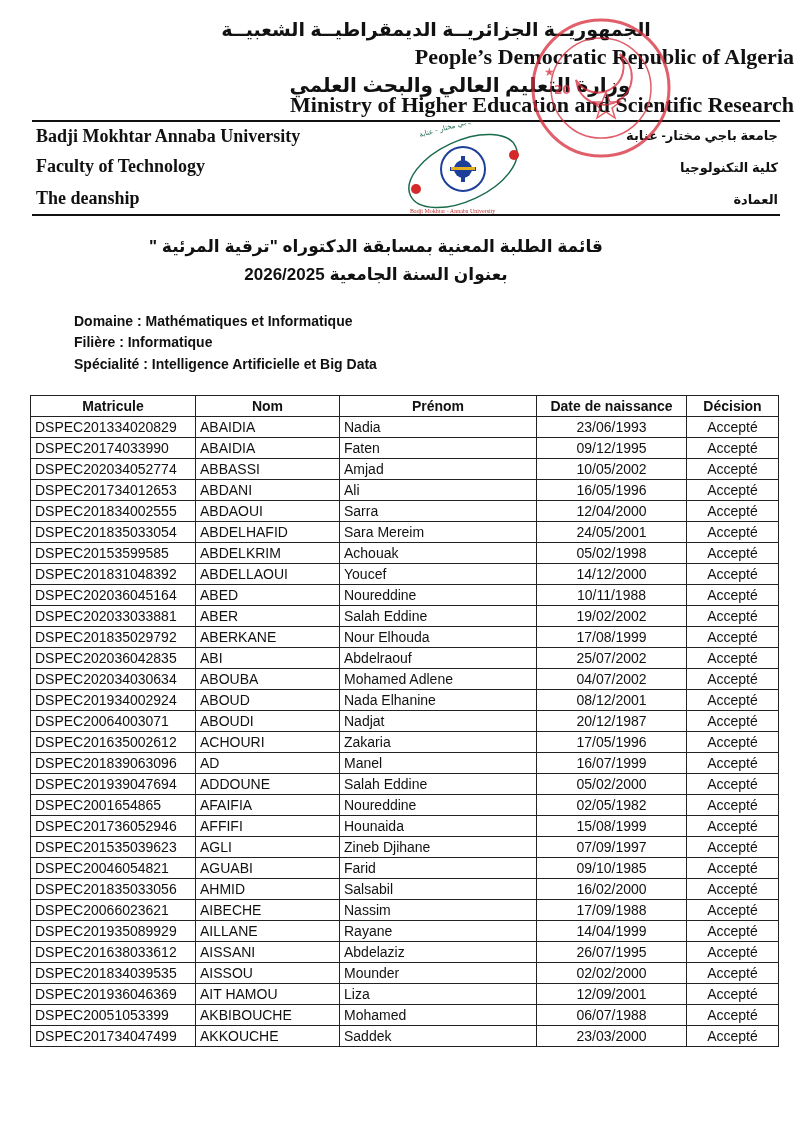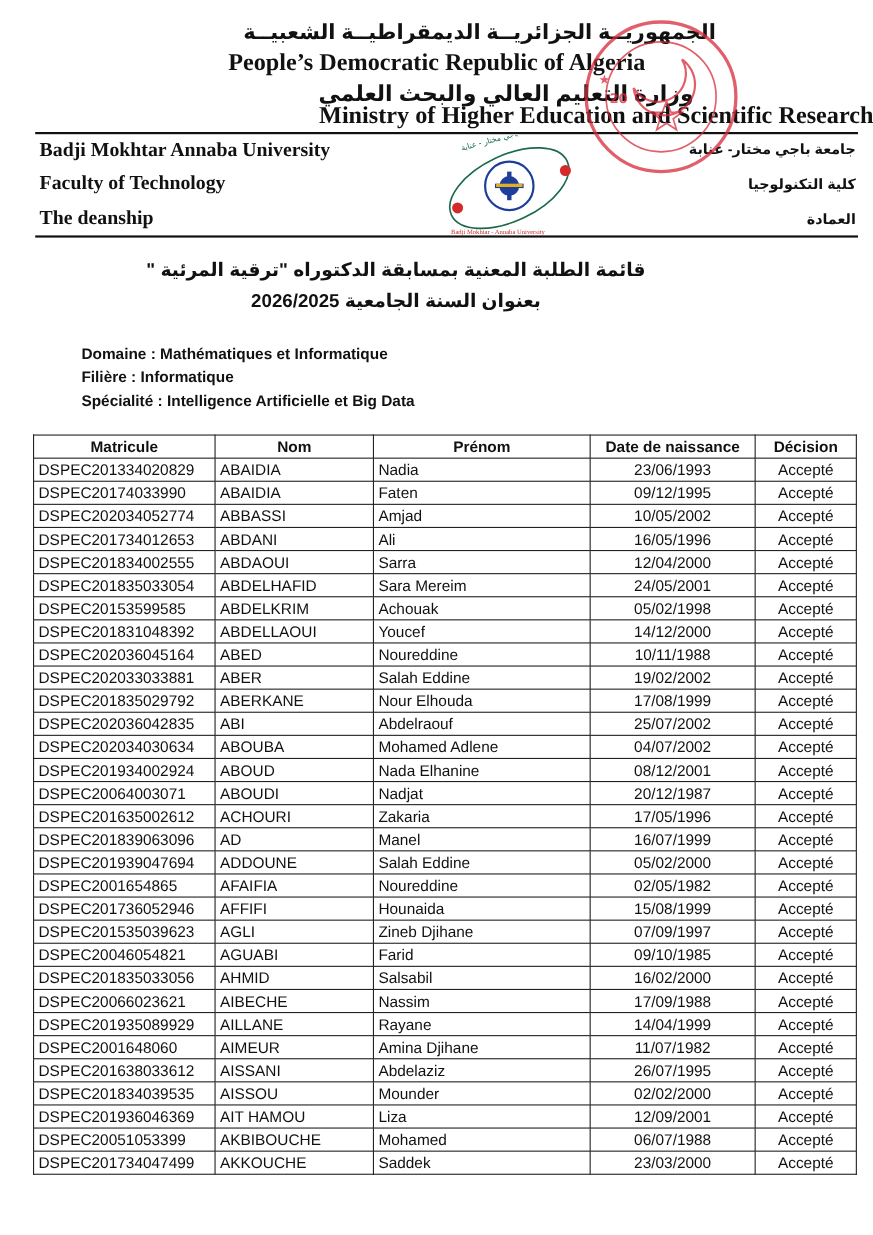--- a/index.html
+++ b/index.html
@@ -1,33 +1,33 @@
 <!DOCTYPE html>
 <html><head>
 <meta charset="utf-8">
 <style>
   html, body { margin: 0; padding: 0; background: #ffffff; }
   body { width: 794px; height: 1123px; position: relative; overflow: hidden; color: #111; }
   .serif { font-family: "Liberation Serif", "DejaVu Serif", serif; }
   .sans { font-family: "Liberation Sans", "DejaVu Sans", sans-serif; padding-left: 39px; }
 
   .ar-title { position: absolute; left: 0; width: 794px; top: 18px; text-align: center; font-size: 19px; font-weight: bold; direction: rtl; }
-  .en-title1 { position: absolute; left: 0; width: 794px; top: 44px; text-align: center; font-size: 22px; font-weight: bold; }
+  .en-title1 { position: absolute; left: 0; width: 794px; top: 44px; text-align: right; font-size: 22px; font-weight: bold; }
   .ar-ministry { position: absolute; left: 0; width: 794px; top: 73px; text-align: center; font-size: 20px; font-weight: bold; direction: rtl; margin-left: 24px; }
   .en-ministry { position: absolute; left: 0; width: 794px; top: 92px; text-align: right; font-size: 22px; font-weight: bold; }
   .rule-top { position: absolute; left: 32px; width: 748px; top: 120px; height: 2px; background: #111; }
   .rule-bottom { position: absolute; left: 32px; width: 748px; top: 214px; height: 2px; background: #111; }
 
   .inst-left { position: absolute; left: 36px; font-size: 18px; font-weight: bold; }
   .inst-right { position: absolute; right: 16px; font-size: 13px; font-weight: bold; direction: rtl; text-align: right; }
 
   .logo { position: absolute; left: 388px; top: 123px; width: 150px; height: 92px; }
   .stamp { position: absolute; left: 506px; top: 10px; width: 170px; height: 160px; opacity: 0.75; }
 
-  .doc-title { position: absolute; left: 0; width: 642px; text-align: center; font-weight: bold; direction: rtl; font-size: 17px; }
+  .doc-title { position: absolute; left: 16px; width: 642px; text-align: center; font-weight: bold; direction: rtl; font-size: 17px; }
 
   .meta { position: absolute; left: 35px; font-size: 14px; font-weight: bold; }
 
   table.list { position: absolute; left: 30px; top: 395px; width: 748px; border-collapse: collapse; font-size: 14px; table-layout: fixed; }
   table.list th, table.list td { border: 1.3px solid #222; height: 20px; padding: 0 4px; white-space: nowrap; overflow: hidden; line-height: 20px; }
   table.list th { font-weight: bold; text-align: center; }
   table.list td.c { text-align: center; }
   table.list col.c1 { width: 165px; }
   table.list col.c2 { width: 144px; }
   table.list col.c3 { width: 197px; }
@@ -273,27 +273,20 @@
         <td class="c">Accepté</td>
       </tr>
       <tr>
         <td>DSPEC201935089929</td>
         <td>AILLANE</td>
         <td>Rayane</td>
         <td class="c">14/04/1999</td>
         <td class="c">Accepté</td>
       </tr>
       <tr>
-        <td>DSPEC2001648060</td>
-        <td>AIMEUR</td>
-        <td>Amina Djihane</td>
-        <td class="c">11/07/1982</td>
-        <td class="c">Accepté</td>
-      </tr>
-      <tr>
         <td>DSPEC201638033612</td>
         <td>AISSANI</td>
         <td>Abdelaziz</td>
         <td class="c">26/07/1995</td>
         <td class="c">Accepté</td>
       </tr>
       <tr>
         <td>DSPEC201834039535</td>
         <td>AISSOU</td>
         <td>Mounder</td>

